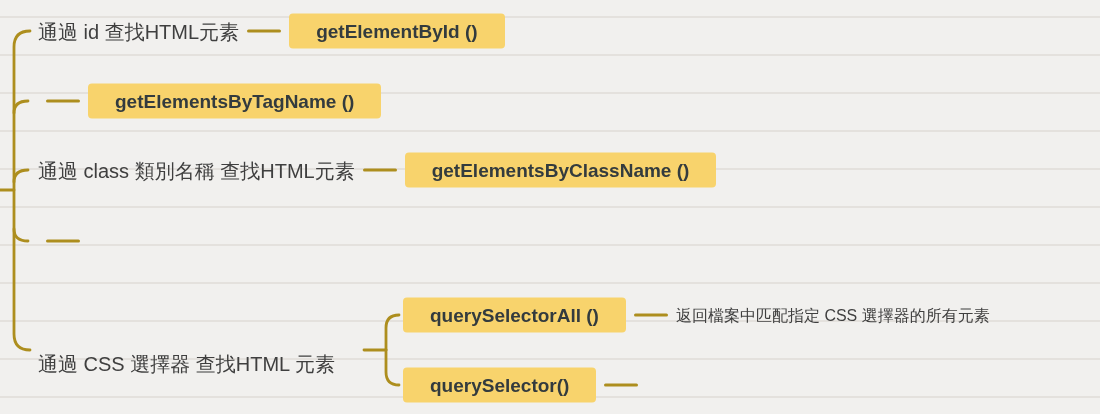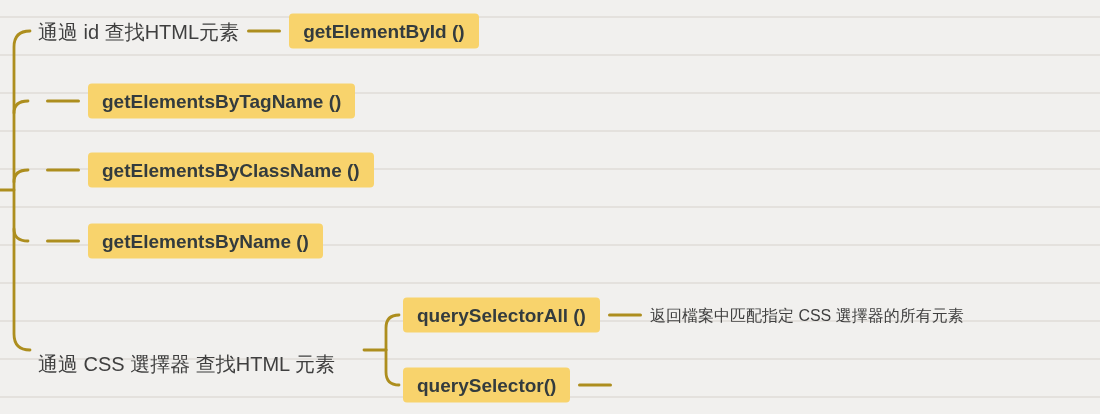--- a/index.html
+++ b/index.html
@@ -45,21 +45,21 @@
   .dash{
     width:34px;height:3px;border-radius:2px;
     background:var(--branch);
     margin:0 8px;
     flex:0 0 auto;
   }
   .node{
     background:var(--node-bg);
     color:var(--node-text);
     font-weight:bold;font-size:19px;line-height:1;
-    padding:8px 14px;
+    padding:8px 27px;
     border-radius:4px;
     text-align:center;
   }
 </style>
 </head>
 <body>
 
 <div class="canvas">
 
   <svg class="lines" width="1100" height="414" viewBox="0 0 1100 414">
@@ -82,27 +82,27 @@
     <span class="dash"></span>
     <span class="node">getElementById ()</span>
   </div>
 
   <div class="row" style="left:38px;top:101px">
     <span class="dash"></span>
     <span class="node">getElementsByTagName ()</span>
   </div>
 
   <div class="row" style="left:38px;top:170px">
+    <span class="label">通過 class 類別名稱 查找HTML元素</span>
     <span class="dash"></span>
     <span class="node">getElementsByClassName ()</span>
   </div>
 
   <div class="row" style="left:38px;top:241px">
     <span class="dash"></span>
-    <span class="node">getElementsByName ()</span>
   </div>
 
   <div class="row" style="left:38px;top:364px">
     <span class="label">通過 CSS 選擇器 查找HTML 元素</span>
   </div>
 
   <div class="row" style="left:403px;top:315px">
     <span class="node">querySelectorAll ()</span>
     <span class="dash"></span>
     <span class="desc">返回檔案中匹配指定 CSS 選擇器的所有元素</span>

